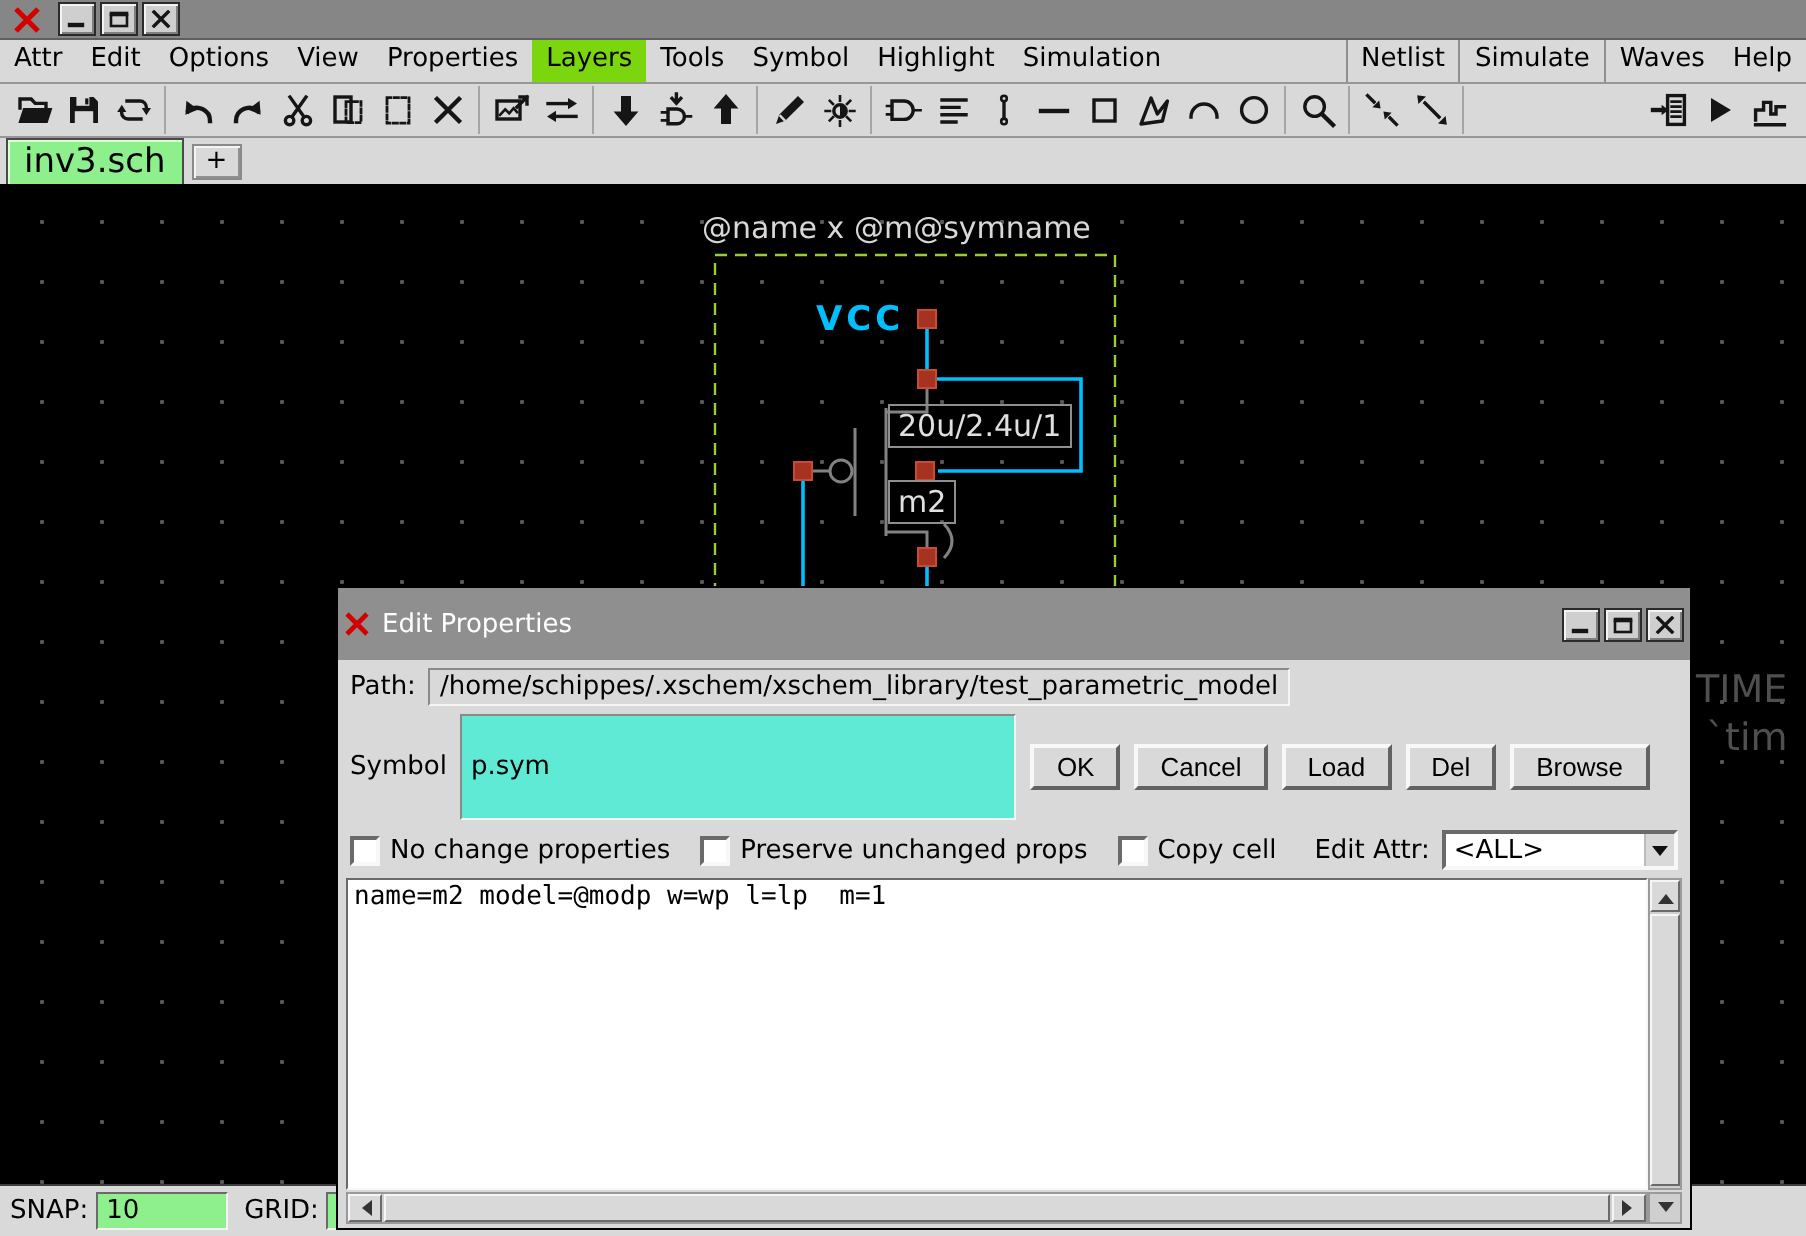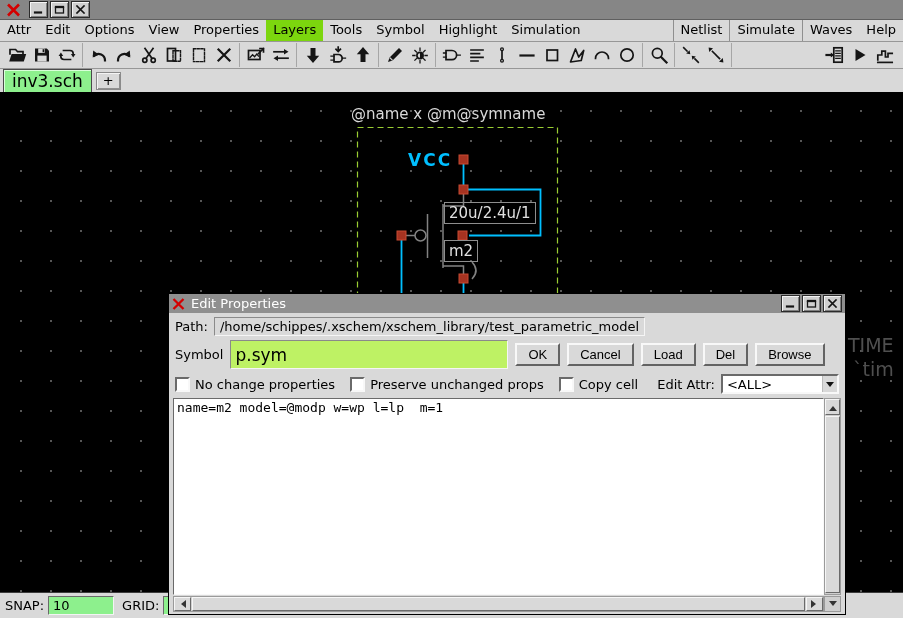--- a/index.html
+++ b/index.html
@@ -46,29 +46,29 @@
   .dash{stroke:#9acd32;fill:none;stroke-width:1.2;stroke-dasharray:6 4;}
   
   .statusbar{position:absolute;left:0;top:592px;width:903px;height:26px;background:#d9d9d9;border-top:1px solid #3c3c3c;
              display:flex;align-items:center;font-size:13px;padding-left:5px;box-sizing:border-box;}
   .gfield{background:#8df08d;border:1px solid;border-color:#6a6a6a #f4f4f4 #f4f4f4 #6a6a6a;padding:1px 4px;height:15px;font-size:13px;}
   .snapf{width:56px;margin-left:4px;} .gridf{width:54px;margin-left:4px;}
   .glabel{margin-left:8px;}
   
   .dialog{position:absolute;left:168px;top:293px;width:678px;height:322px;background:#d9d9d9;border:1px solid #000;
           box-sizing:border-box;display:flex;flex-direction:column;}
-  .dtitle{height:19px;background:#8f8f8f;display:flex;align-items:center;padding:0 3px;flex:none;}
+  .dtitle{height:36px;background:#8f8f8f;display:flex;align-items:center;padding:0 3px;flex:none;}
   .dtitle .dtext{color:#fff;font-size:13px;margin-left:6px;flex:1;}
   .dbody{flex:1;display:flex;flex-direction:column;padding:3px 2px 2px 2px;min-height:0;font-size:13px;}
   .drow{display:flex;align-items:center;flex:none;}
   .pathrow{margin:1px 2px 2px 4px;}
   .pathfield{border:1px solid;border-color:#8a8a8a #f5f5f5 #f5f5f5 #8a8a8a;padding:1px 5px;margin-left:6px;white-space:nowrap;}
   .symrow{margin:2px 4px 3px 4px;gap:7px;}
-  .entry{background:#bef264;border:1px solid;border-color:#8a8a8a #f5f5f5 #f5f5f5 #8a8a8a;height:19px;width:268px;
-         font-family:"DejaVu Sans","Liberation Sans",sans-serif;font-size:17px;padding:4px 4px;outline:none;color:#000;}
+  .entry{background:#5eead4;border:1px solid;border-color:#8a8a8a #f5f5f5 #f5f5f5 #8a8a8a;height:19px;width:268px;
+         font-family:"DejaVu Sans","Liberation Sans",sans-serif;font-size:13px;padding:16px 4px;outline:none;color:#000;}
   .btn{background:#d9d9d9;border:2px solid;border-color:#f8f8f8 #636363 #636363 #f8f8f8;font-size:13px;padding:2px 11px;white-space:nowrap;}
   .checkrow{margin:2px 4px 3px 4px;}
   .cb{width:11px;height:11px;background:#fff;border:2px solid;border-color:#6a6a6a #f8f8f8 #f8f8f8 #6a6a6a;margin-right:5px;flex:none;}
   .cblabel{margin-right:15px;white-space:nowrap;}
   .eattr{margin-left:4px;margin-right:6px;white-space:nowrap;}
   .combo{flex:1;display:flex;align-items:center;background:#fff;border:2px solid;border-color:#6a6a6a #f8f8f8 #f8f8f8 #6a6a6a;
          height:16px;padding-left:4px;}
   .comboarrow{margin-left:auto;width:14px;height:100%;background:#d9d9d9;display:flex;align-items:center;justify-content:center;border-left:1px solid #bbb;}
   .tri-d{width:0;height:0;border:4px solid transparent;border-top:5px solid #111;margin-top:4px;}
   .textwrap{flex:1;display:flex;min-height:0;margin:1px 2px 0 2px;}

